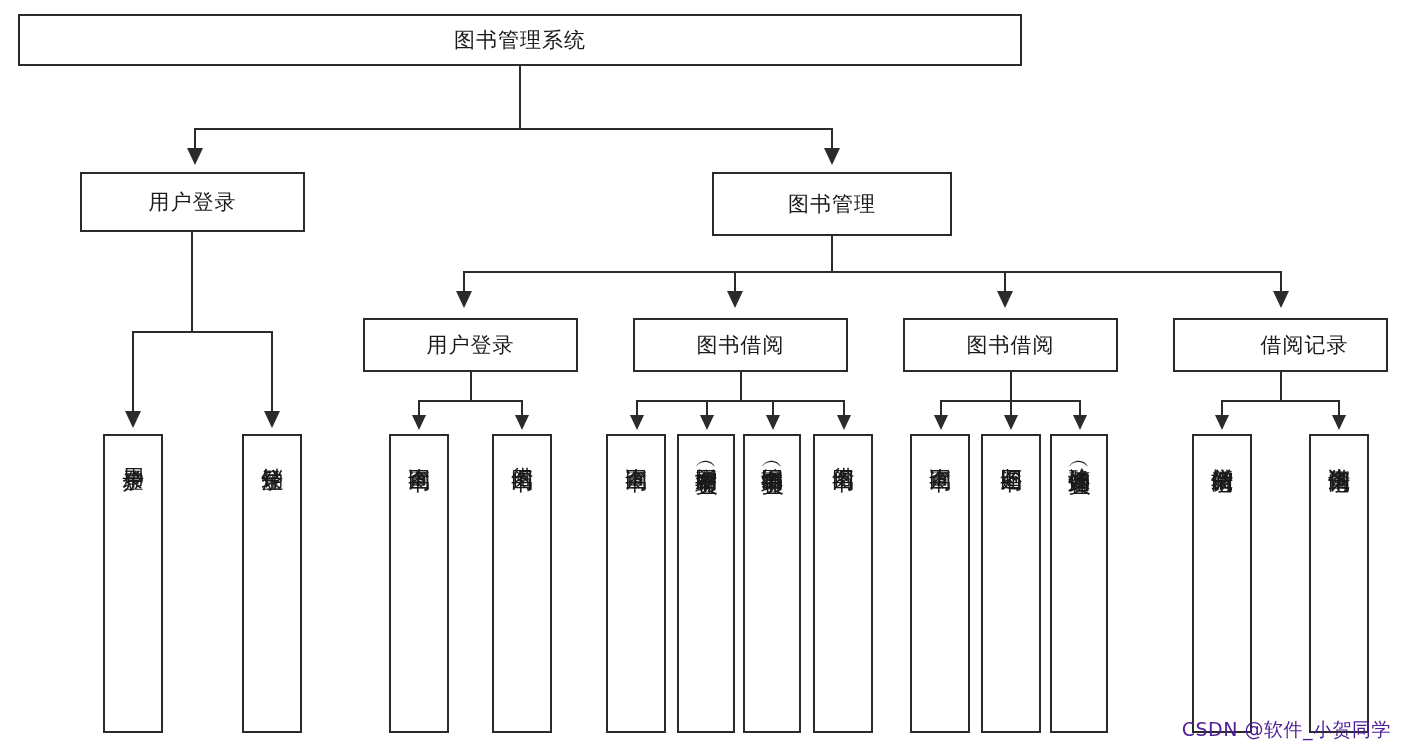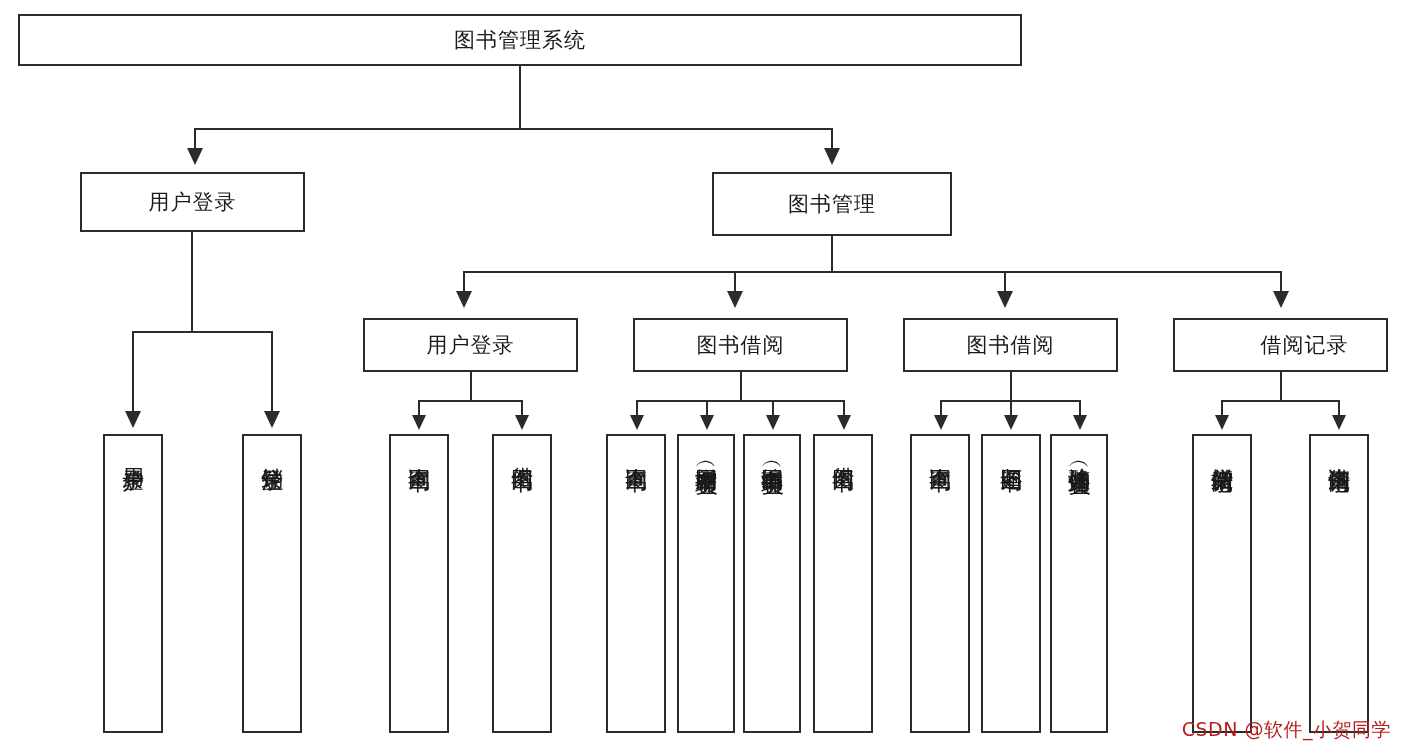--- a/index.html
+++ b/index.html
@@ -66,21 +66,21 @@
     border-left:7px solid transparent;
     border-right:7px solid transparent;
     border-top:15px solid #2b2b2b;
   }
   
   #watermark{
     position:absolute;
     right:14px;
     bottom:4px;
     font-size:19px;
-    color:#b91c1c;
+    color:#4c1d95;
     white-space:nowrap;
     z-index:6;
     letter-spacing:0.5px;
   }
 </style>
 </head>
 <body>
 
 <div id="canvas">
 

